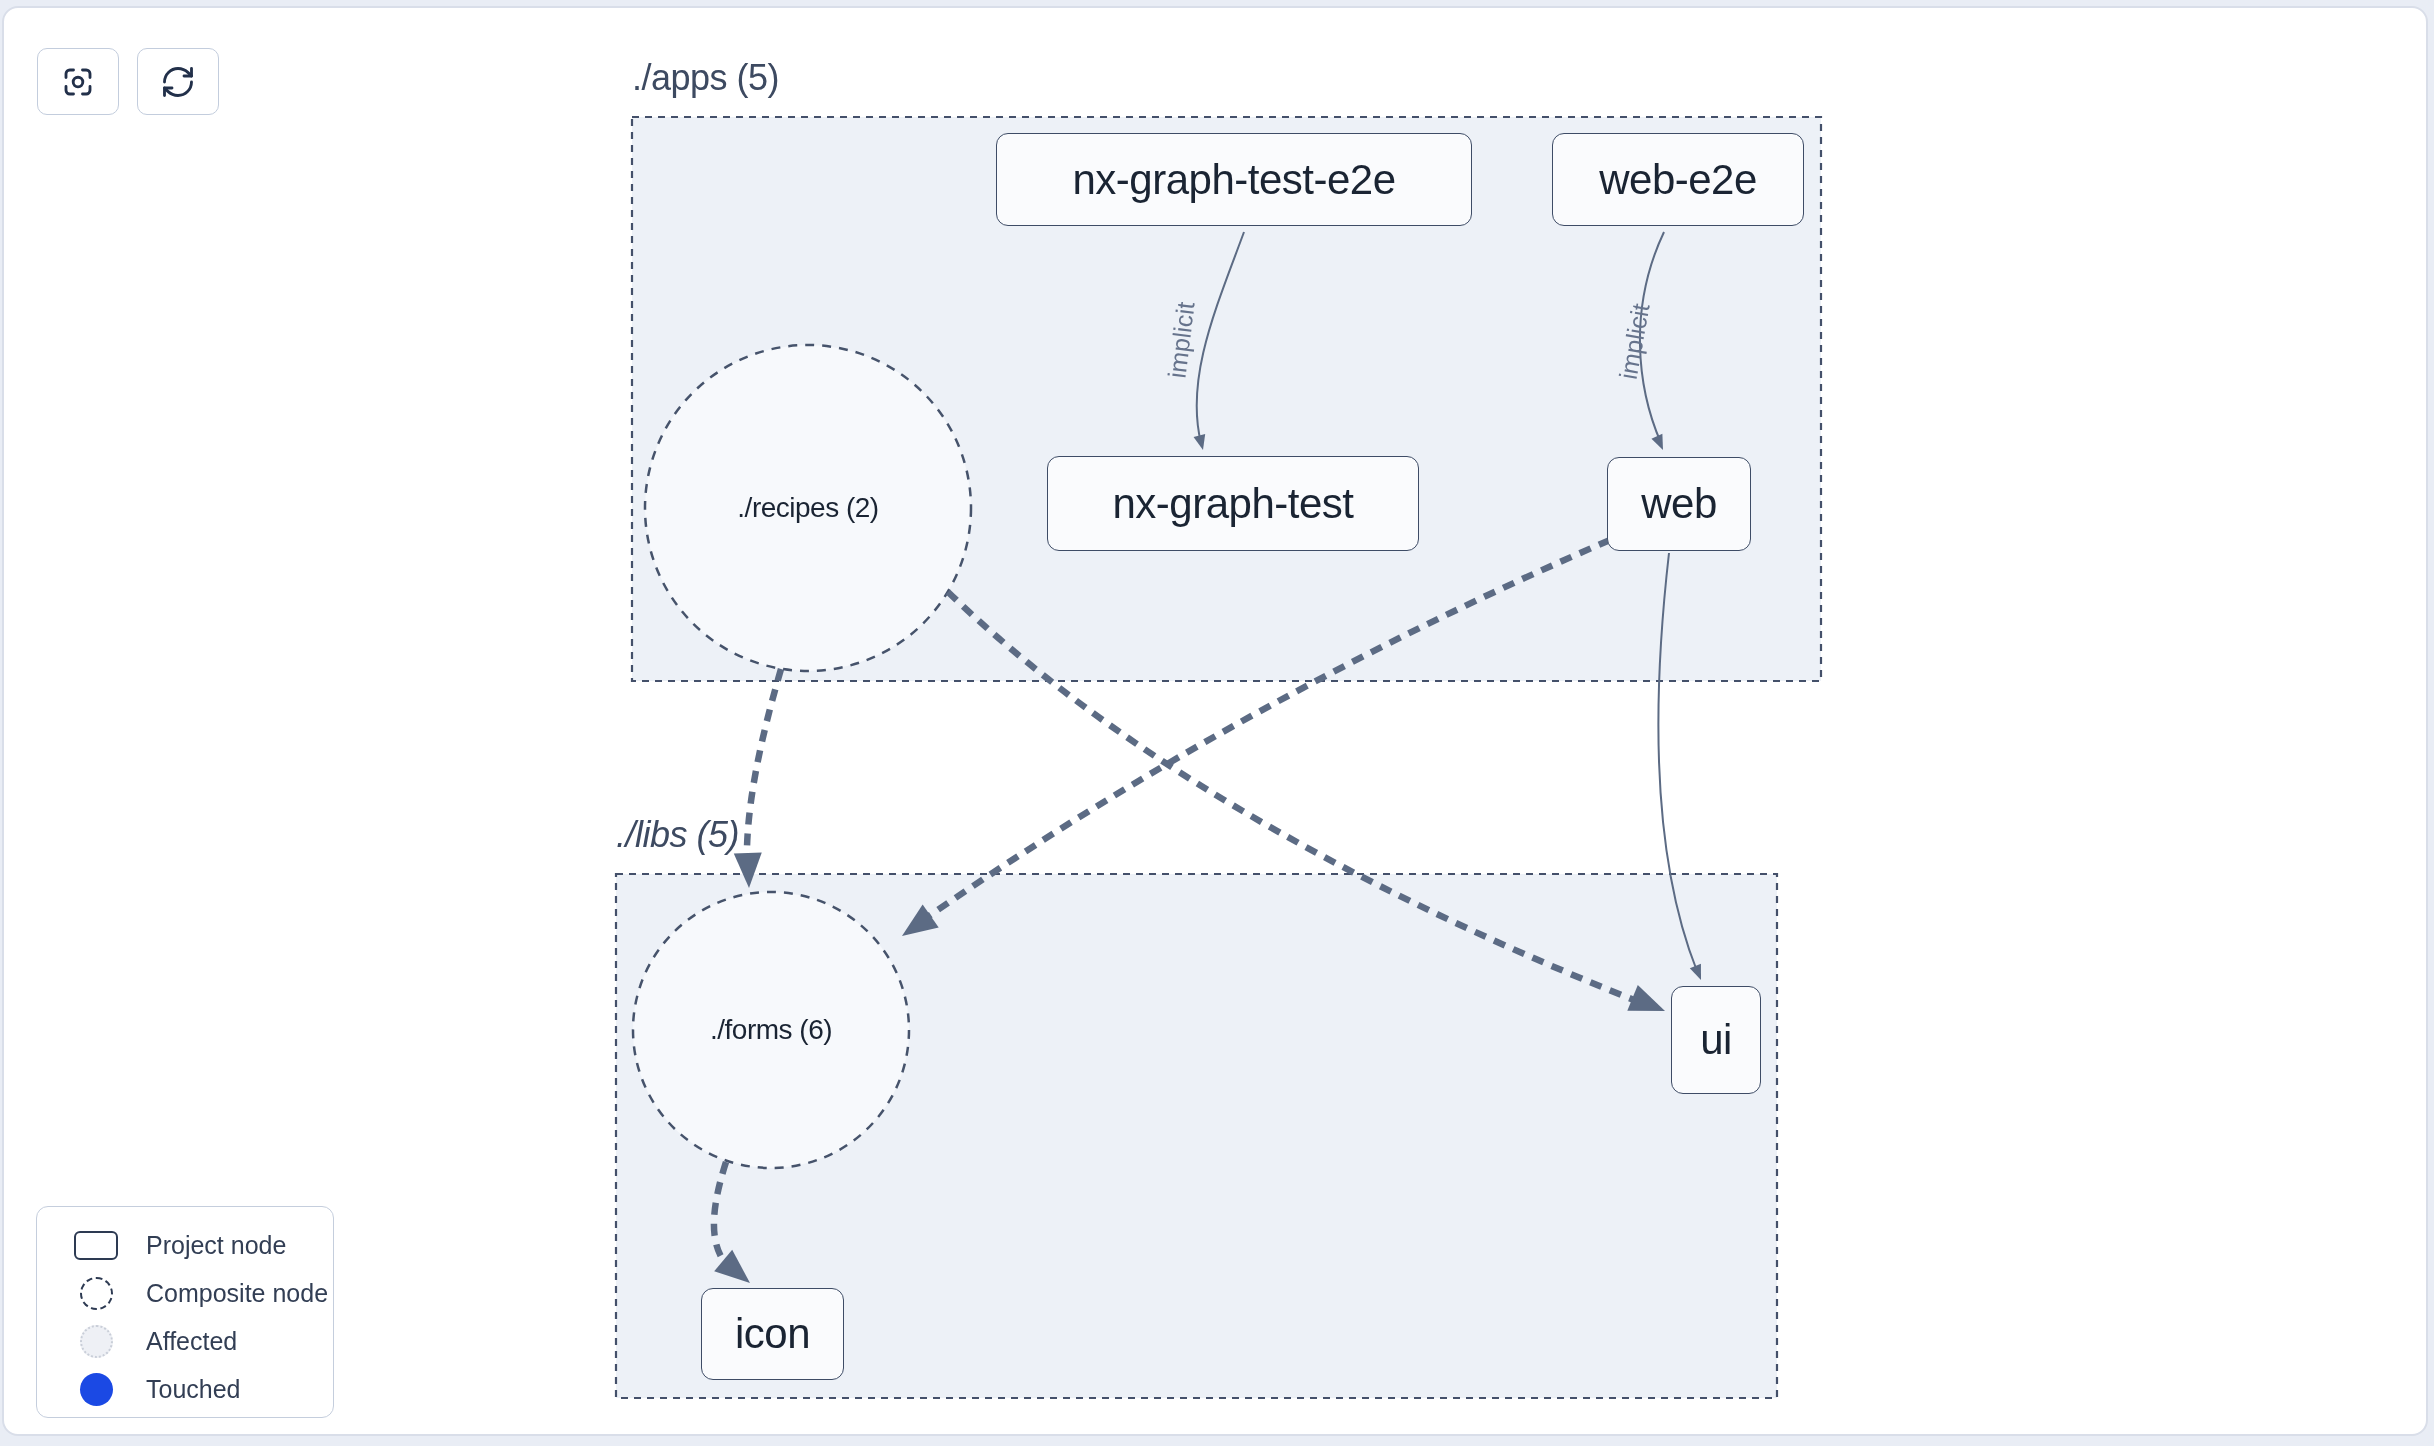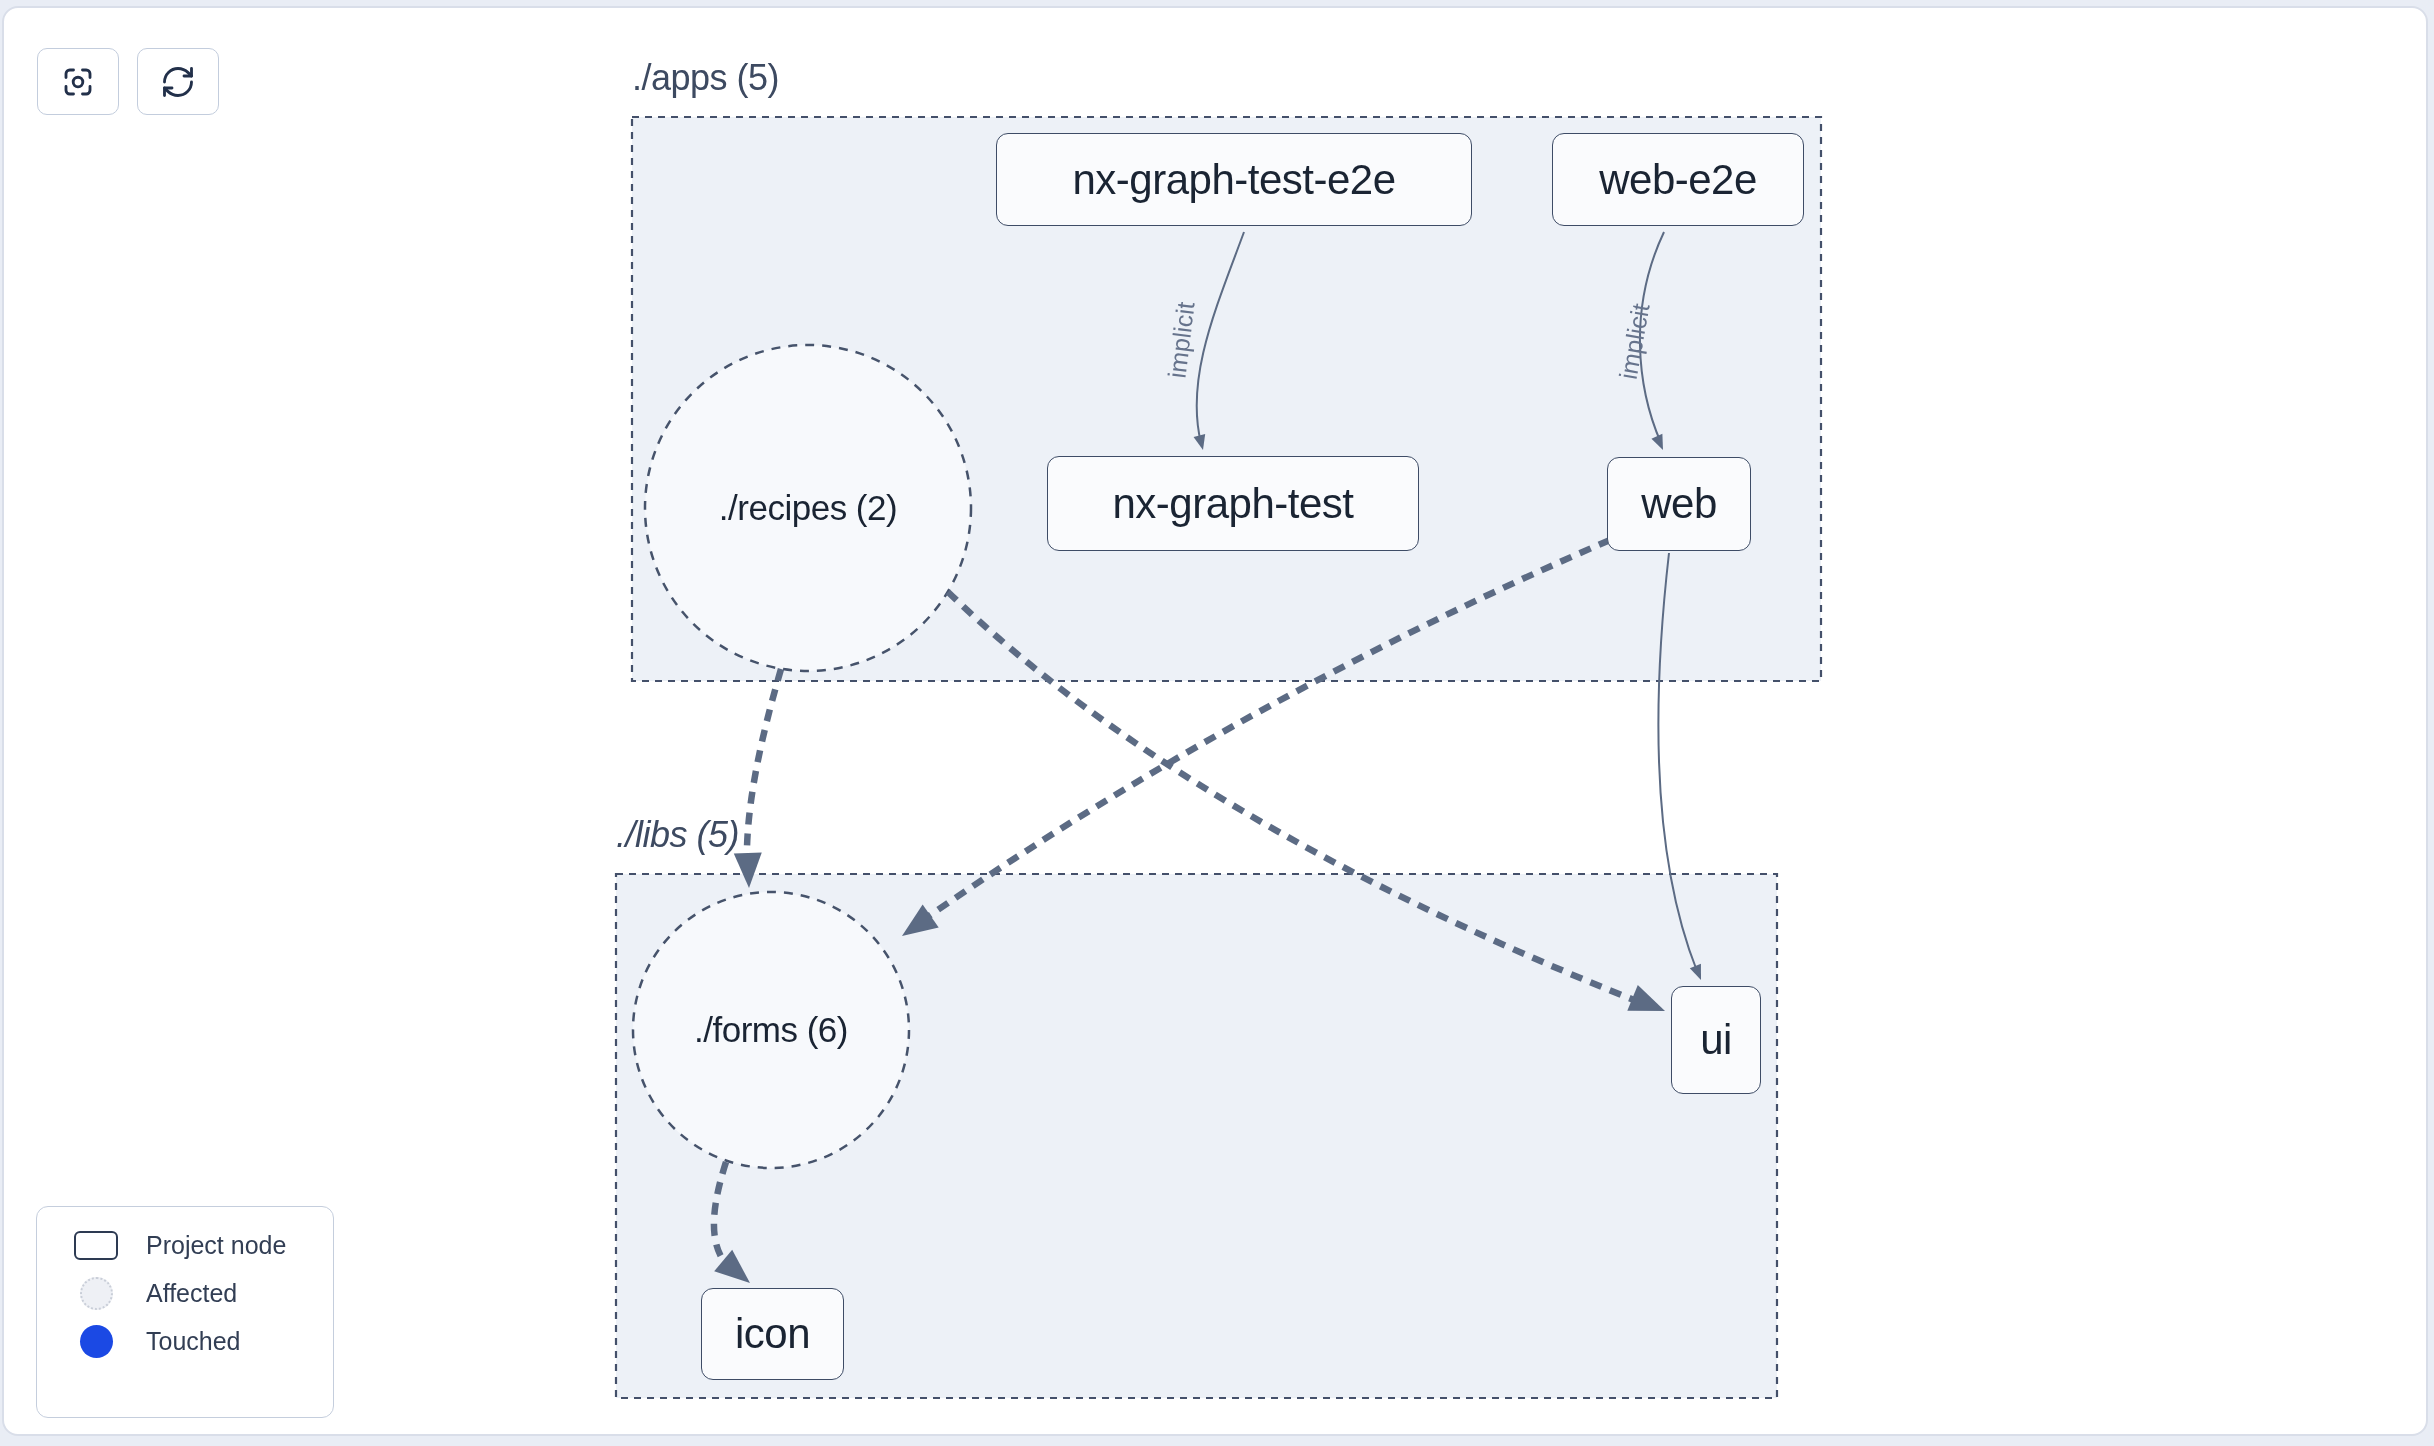--- a/index.html
+++ b/index.html
@@ -15,21 +15,21 @@
     stroke-linecap:round;stroke-linejoin:round;}
   
   .group-title{position:absolute;z-index:2;text-align:left;font-size:36px;color:#3d4a61;
     letter-spacing:-0.5px;}
   
   .node{position:absolute;z-index:3;display:flex;align-items:center;justify-content:center;
     background:#fafbfd;border:1.5px solid #3e4c66;border-radius:12px;font-size:42px;color:#1a2433;
     letter-spacing:-0.5px;box-sizing:border-box;cursor:pointer;}
   
   .composite-label{position:absolute;z-index:3;display:flex;align-items:center;justify-content:center;
-    font-size:35px;color:#1a2433;letter-spacing:-0.5px;border-radius:50%;cursor:pointer;}
+    font-size:28px;color:#1a2433;letter-spacing:-0.5px;border-radius:50%;cursor:pointer;}
   
   .legend{position:absolute;left:32px;top:1198px;width:298px;height:212px;z-index:5;background:#ffffff;
     border:1.5px solid #c5cedd;border-radius:12px;box-sizing:border-box;padding:14px 0 0 0;}
   .legend-row{display:flex;align-items:center;height:48px;padding-left:35px;}
   .legend-swatch{width:48px;display:flex;align-items:center;justify-content:center;margin-right:26px;}
   .sw-project{width:44px;height:29px;border:2px solid #2d3a52;border-radius:6px;background:#fff;box-sizing:border-box;}
   .sw-composite{width:33px;height:33px;border:2px dashed #2d3a52;border-radius:50%;background:#fff;box-sizing:border-box;}
   .sw-affected{width:33px;height:33px;border:2px dotted #c9ced8;border-radius:50%;background:#eef0f5;box-sizing:border-box;}
   .sw-touched{width:33px;height:33px;border-radius:50%;box-sizing:border-box;}
   .legend-label{font-size:25px;color:#323e54;}
@@ -108,20 +108,26 @@
 
   <div class="legend">
     <div class="legend-row">
       <span class="legend-swatch">
           <span class="sw-project"></span>
         </span>
       <span class="legend-label">Project node</span>
     </div>
     <div class="legend-row">
       <span class="legend-swatch">
+          <span class="sw-composite"></span>
+        </span>
+      <span class="legend-label">Composite node</span>
+    </div>
+    <div class="legend-row">
+      <span class="legend-swatch">
           <span class="sw-affected"></span>
         </span>
       <span class="legend-label">Affected</span>
     </div>
     <div class="legend-row">
       <span class="legend-swatch">
           <span class="sw-touched" id="touched-dot" style="background: rgb(27, 73, 228);"></span>
         </span>
       <span class="legend-label">Touched</span>
     </div>

